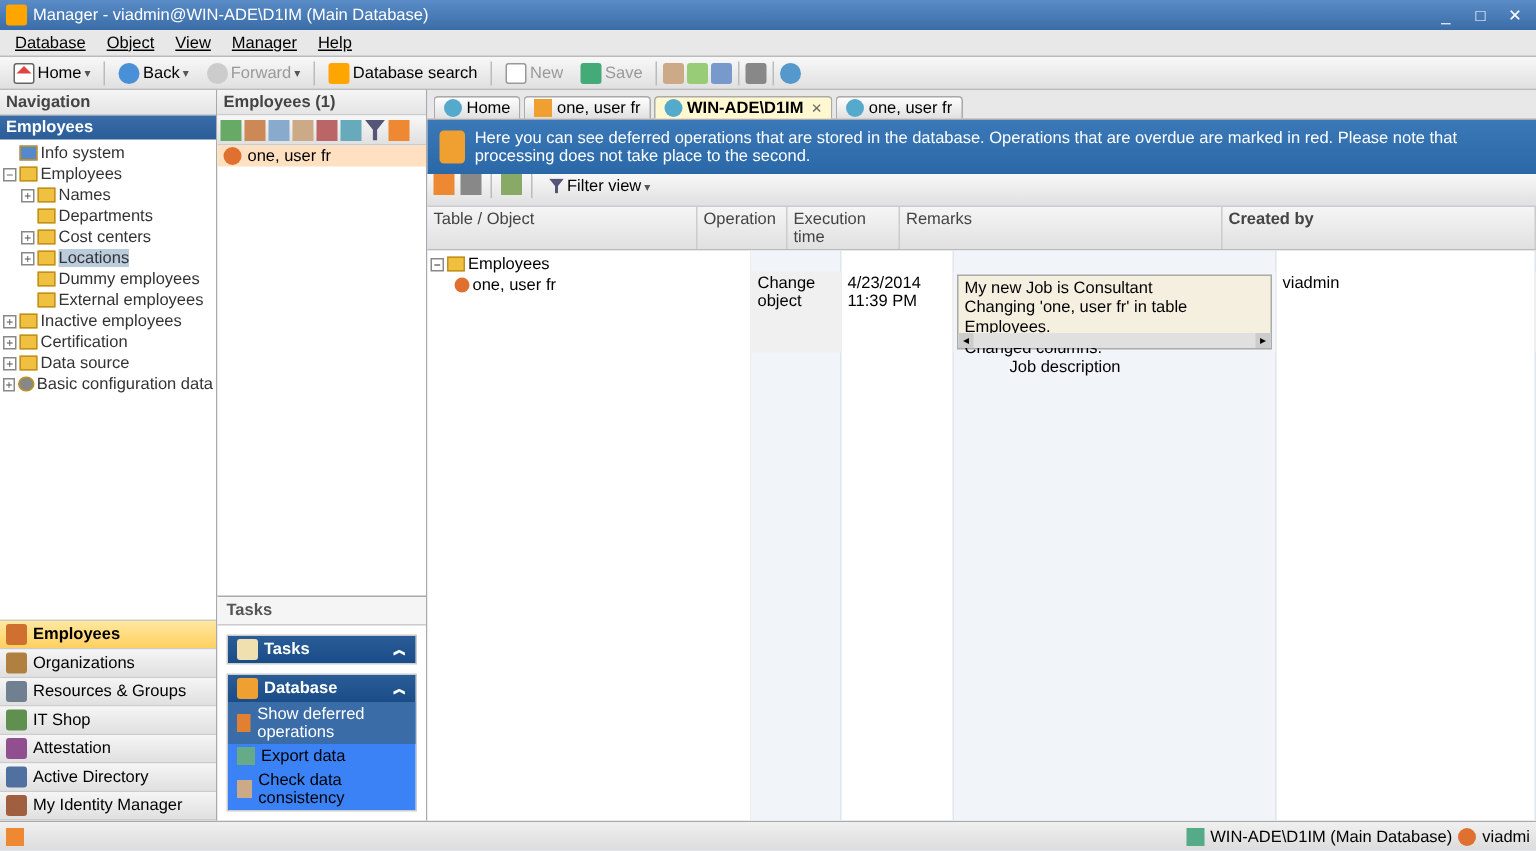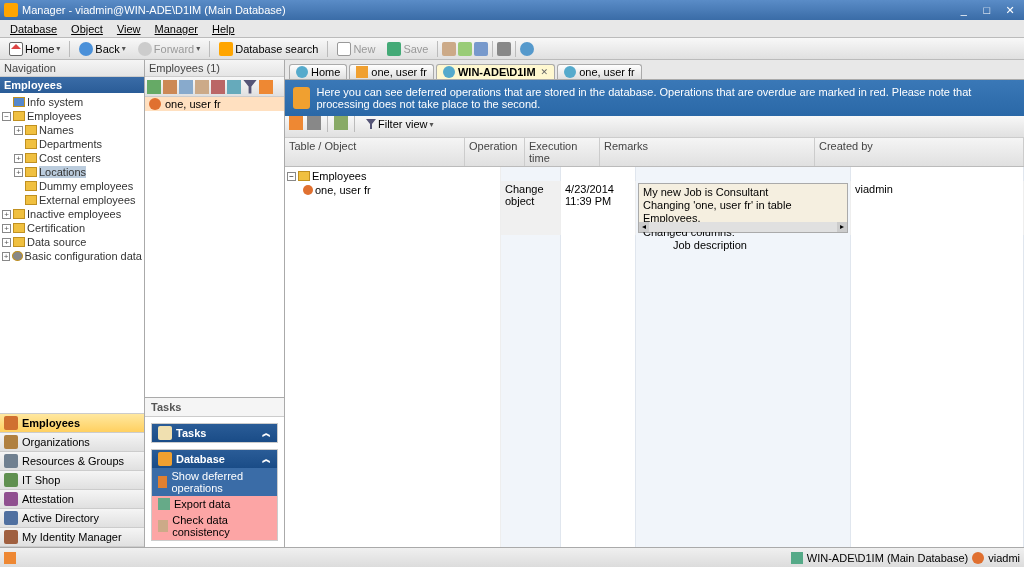--- a/index.html
+++ b/index.html
@@ -28,21 +28,21 @@
 .ticon.new { background: #fff; border:1px solid #999; }
 .ticon.save { background: #4a7; }
 .tsep { width: 1px; height: 16px; background: #bbb; margin: 0 2px; }
 .dd { font-size: 8px; color: #555; }
 
 
 .main { display: flex; height: 487px; }
 
 
 .leftpanel { width: 145px; background: #fff; border-right: 1px solid #aaa; display: flex; flex-direction: column; }
-.panelhead { background: linear-gradient(#f5f5f5,#e5e5e5); border-bottom: 1px solid #ccc; padding: 2px 4px; font-weight: normal; color: #444; }
+.panelhead { background: linear-gradient(#f5f5f5,#e5e5e5); border-bottom: 1px solid #ccc; padding: 2px 4px; font-weight: bold; color: #444; }
 .catbar { background: linear-gradient(#3a6ca7,#2a5c97); color: #fff; padding: 2px 4px; font-weight: bold; }
 .tree { flex: 1; overflow: auto; padding: 2px; color: #333; }
 .tree .node { display: flex; align-items: center; gap: 2px; padding: 1px 0; cursor: default; white-space: nowrap; }
 .tree .pm { width: 9px; height: 9px; border: 1px solid #888; font-size: 8px; line-height: 7px; text-align: center; color: #555; }
 .tree .ph { width: 9px; }
 .tree .ficon { width: 12px; height: 10px; background: #f0c040; border: 1px solid #c09020; }
 .tree .ficon.book { background: #5588cc; }
 .tree .ficon.gear { background: #888; border-radius: 50%; }
 .tree .i1 { padding-left: 12px; }
 .tree .sel { background: #bcd; }
@@ -67,21 +67,21 @@
 .midtoolbar .mticon { width: 14px; height: 14px; background: #888; }
 .listrow { display: flex; align-items: center; gap: 4px; padding: 1px 4px; background: #ffe0c0; }
 .listrow .licon { width: 12px; height: 12px; background: #e07030; border-radius: 50%; }
 
 .taskpanel { border-top: 1px solid #aaa; }
 .taskhead { background: #f5f5f5; padding: 3px 6px; font-weight: bold; color: #555; border-bottom: 1px solid #ccc; }
 .taskgroup { margin: 6px; border: 1px solid #ccc; }
 .tghead { background: linear-gradient(#2a5c97,#1a4c87); color: #fff; padding: 2px 6px; display: flex; align-items: center; gap: 4px; font-weight: bold; }
 .tghead .tgicon { width: 14px; height: 14px; background: #f0a030; border-radius: 2px; }
 .tghead .chev { margin-left: auto; font-size: 9px; }
-.tgitems { background: #fca5a5; }
+.tgitems { background: #3b82f6; }
 .tgitem { display: flex; align-items: center; gap: 4px; padding: 2px 6px; cursor: default; }
 .tgitem.sel { background: #3a6ca7; color: #fff; }
 .tgitem .tgi { width: 12px; height: 12px; background: #e08030; }
 
 
 .rightpanel { flex: 1; background: #dce6f0; display: flex; flex-direction: column; }
 .tabsrow { height: 20px; background: #e8e8e8; display: flex; align-items: flex-end; padding-left: 4px; gap: 2px; border-bottom: 1px solid #aaa; }
 .tab { background: linear-gradient(#fefefe,#e0e0e0); border: 1px solid #aaa; border-bottom: none; border-radius: 3px 3px 0 0; padding: 1px 6px; display: flex; align-items: center; gap: 3px; cursor: default; }
 .tab.active { background: #fff8d0; }
 .tab .ticon2 { width: 12px; height: 12px; background: #5ac; border-radius: 50%; }
@@ -96,21 +96,21 @@
 .filterbtn { display: flex; align-items: center; gap: 2px; padding: 1px 4px; border: 1px solid transparent; }
 .funnel { width: 10px; height: 10px; background: #557; clip-path: polygon(0 0, 100% 0, 60% 50%, 60% 100%, 40% 100%, 40% 50%); }
 
 
 .gridhead { display: flex; background: linear-gradient(#f5f5f5,#e0e0e0); border-bottom: 1px solid #bbb; }
 .gridhead .col { border-right: 1px solid #ccc; padding: 2px 4px; color: #444; }
 .col-obj { width: 180px; }
 .col-op { width: 60px; }
 .col-ext { width: 75px; }
 .col-rem { width: 215px; }
-.col-cby { flex: 1; }
+.col-cby { flex: 1; font-weight: bold; }
 
 .gridbody { flex: 1; background: #fff; position: relative; display: flex; }
 .treecol { width: 216px; border-right: 1px solid #eee; padding: 2px; }
 .treecol .trow { display: flex; align-items: center; gap: 2px; padding: 1px 0; }
 .trow .pm2 { width: 9px; height: 9px; border: 1px solid #888; font-size: 8px; line-height: 7px; text-align: center; }
 .trow .ticon3 { width: 12px; height: 10px; background: #f0c040; border: 1px solid #c09020; }
 .trow .ticon3.person { background: #e07030; border-radius: 50%; border: none; width: 10px; height: 10px; }
 .trow.i1 { padding-left: 16px; }
 
 .datacol { flex: 1; position: relative; }

